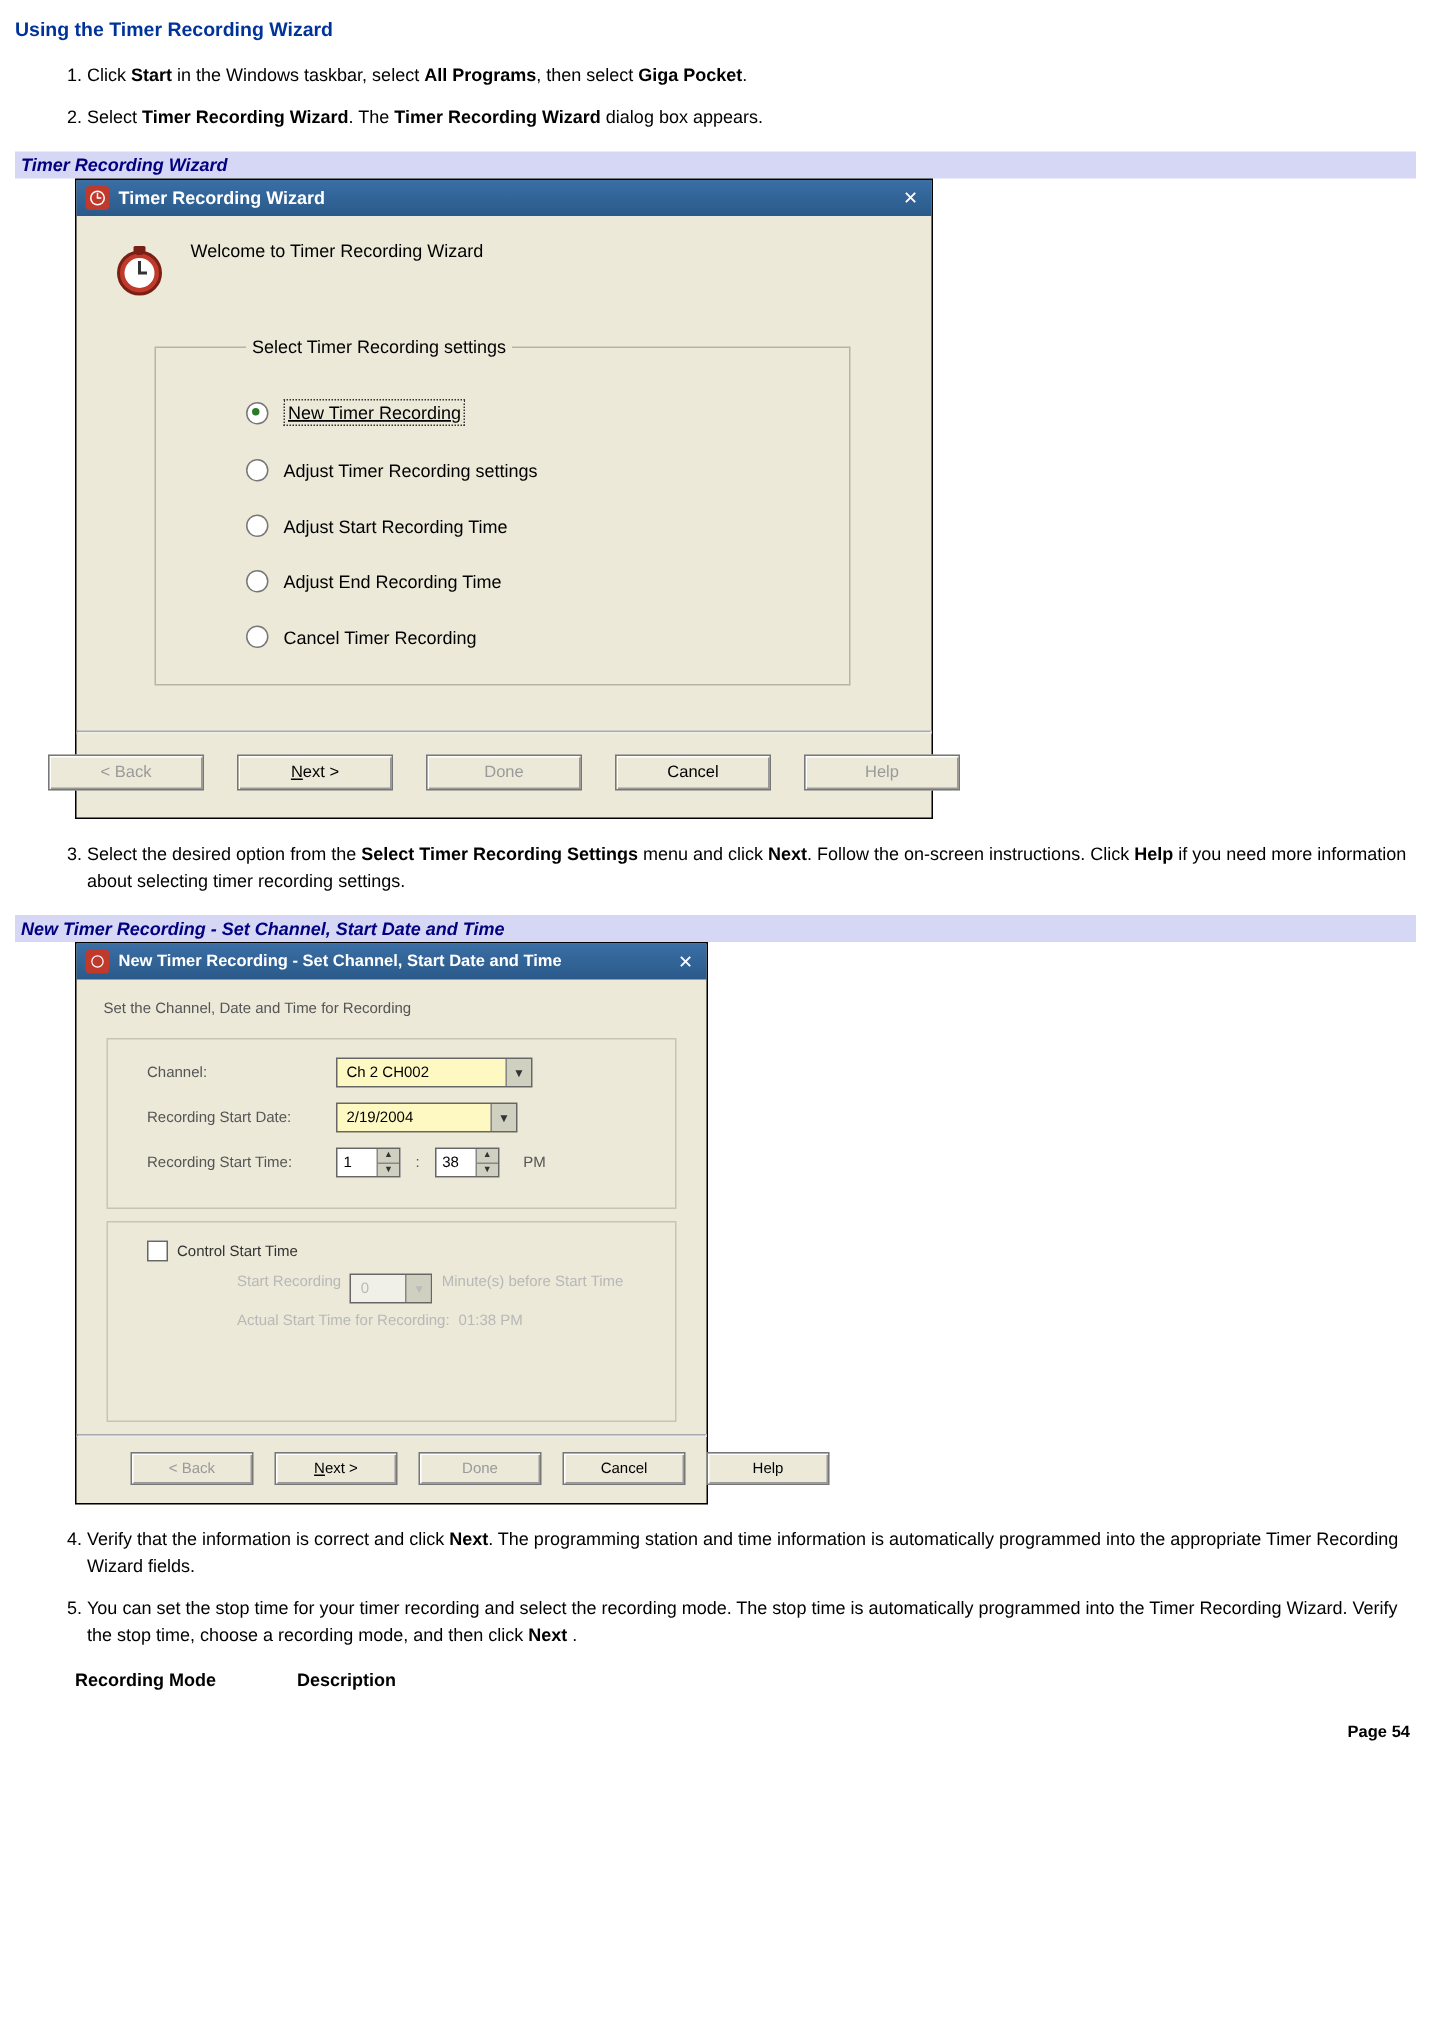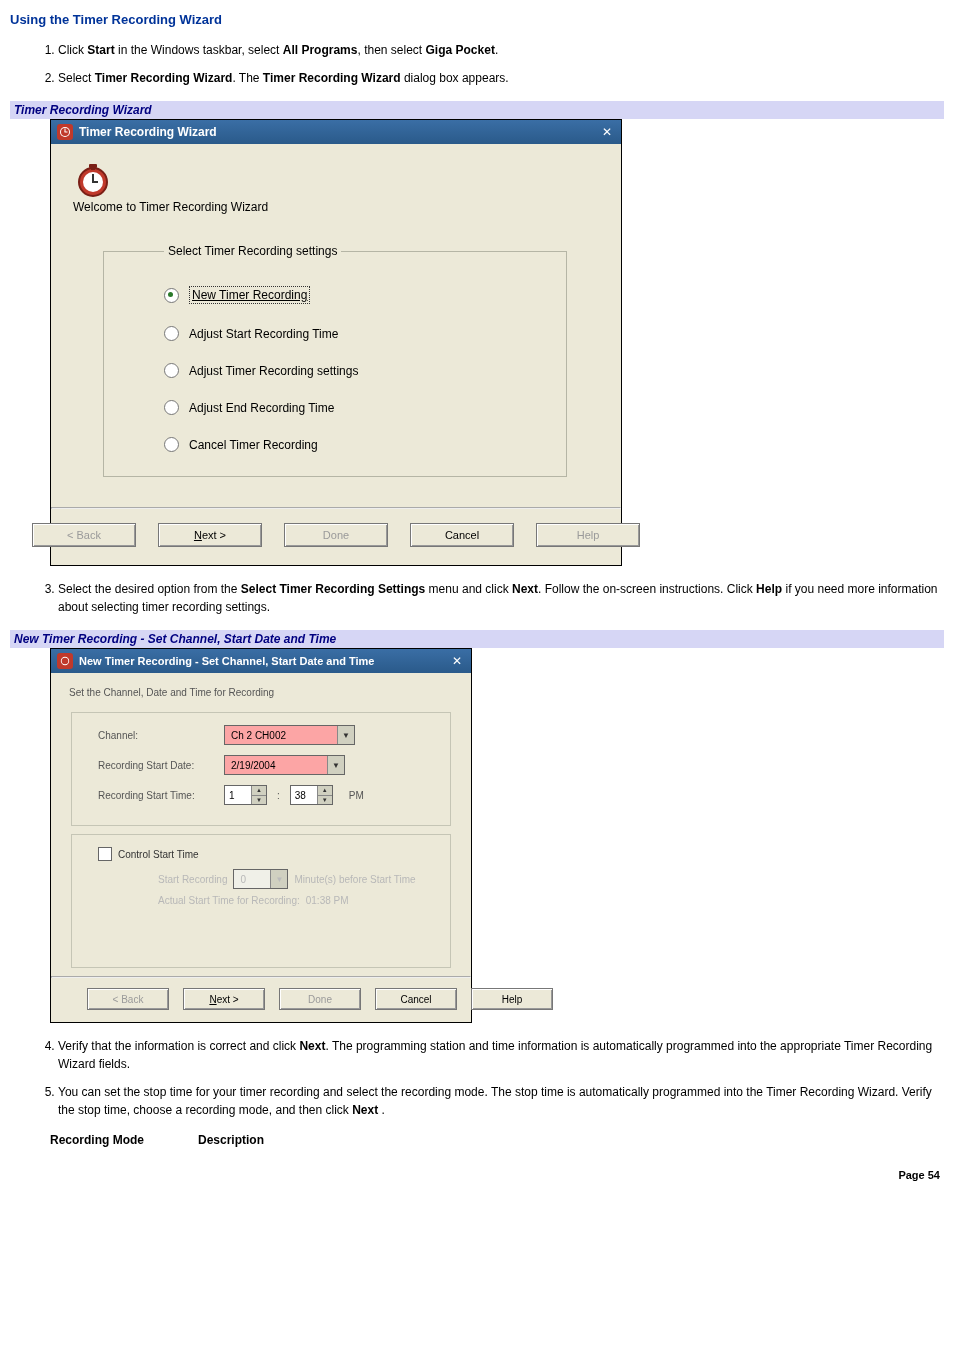--- a/index.html
+++ b/index.html
@@ -80,22 +80,22 @@
     color: #fff;
     font-size: 12px;
     cursor: default;
   }
 
   .dlg-body {
     padding: 16px 22px 0 22px;
   }
   .welcome-row {
     display: flex;
+    gap: 14px;
     margin-bottom: 24px;
-    flex-direction: column;
   }
   .clock-icon {
     width: 40px; height: 40px;
     flex: 0 0 40px;
   }
   .welcome-text div {
     margin-bottom: 6px;
     font-size: 12px;
   }
 
@@ -196,21 +196,21 @@
     margin-bottom: 10px;
     gap: 10px;
     font-size: 10px;
   }
   .form-row .lab { width: 116px; color: #555; }
   .combo {
     display: inline-flex;
     align-items: stretch;
     height: 18px;
     border: 1px solid #666;
-    background: #fca5a5;
+    background: #fef9c3;
   }
   .combo .val {
     padding: 2px 6px;
     min-width: 100px;
     font-size: 10px;
     color: #000;
     display: inline-flex; align-items: center;
   }
   .combo .arrow {
     width: 16px;
@@ -237,21 +237,21 @@
     flex:1; background:#d0d0c0; font-size:6px; display:flex; align-items:center; justify-content:center; color:#333;
   }
   .spin .arrows span:first-child { border-bottom:1px solid #888; }
   .checkbox {
     width: 12px; height: 12px; border: 1px solid #666; background: #fff; display:inline-block; margin-right:6px;
   }
   .cst-row { display:flex; align-items:center; margin-bottom:8px; color:#333; }
   .dis-text { color:#b8b8b8; }
   .inner-disabled .combo, .inner-disabled .combo .val { color:#b8b8b8; background:#f0f0e8; }
   .inner-disabled .combo .arrow { color:#bbb; }
-  .inner-disabled-row { display:flex; align-items:center; gap:6px; margin-left:60px; margin-bottom:6px; font-size:10px; }
+  .inner-disabled-row { display:flex; gap:6px; margin-left:60px; margin-bottom:6px; font-size:10px; }
 
   .table-header {
     display: flex;
     margin: 8px 0 14px 40px;
     font-weight: bold;
     font-size: 12px;
   }
   .table-header .col1 { width: 148px; }
   .table-header .col2 { }
 
@@ -316,25 +316,25 @@
 
       <fieldset class="group">
         <legend>Select Timer Recording settings</legend>
 
         <div class="radio-row">
           <span class="radio selected"></span>
           <span class="link-label"><span style="text-decoration:underline;">New Timer Recording</span></span>
         </div>
         <div class="radio-row">
           <span class="radio"></span>
-          <span>Adjust Start Recording Time</span>
+          <span>Adjust Timer Recording settings</span>
         </div>
         <div class="radio-row">
           <span class="radio"></span>
-          <span>Adjust Timer Recording settings</span>
+          <span>Adjust Start Recording Time</span>
         </div>
         <div class="radio-row">
           <span class="radio"></span>
           <span>Adjust End Recording Time</span>
         </div>
         <div class="radio-row" style="margin-bottom:6px;">
           <span class="radio"></span>
           <span>Cancel Timer Recording</span>
         </div>
       </fieldset>

